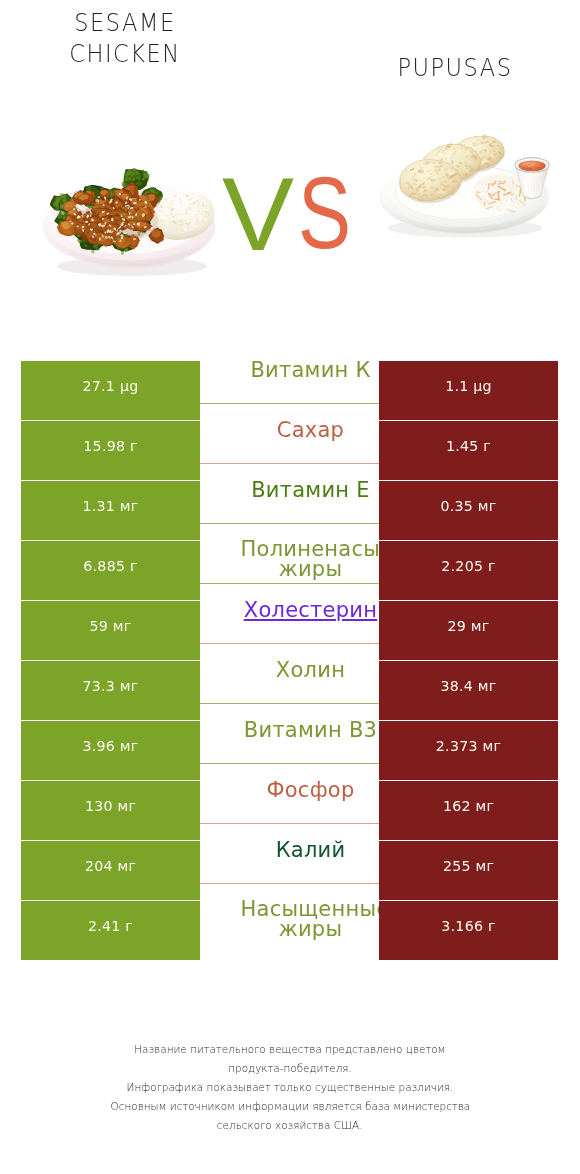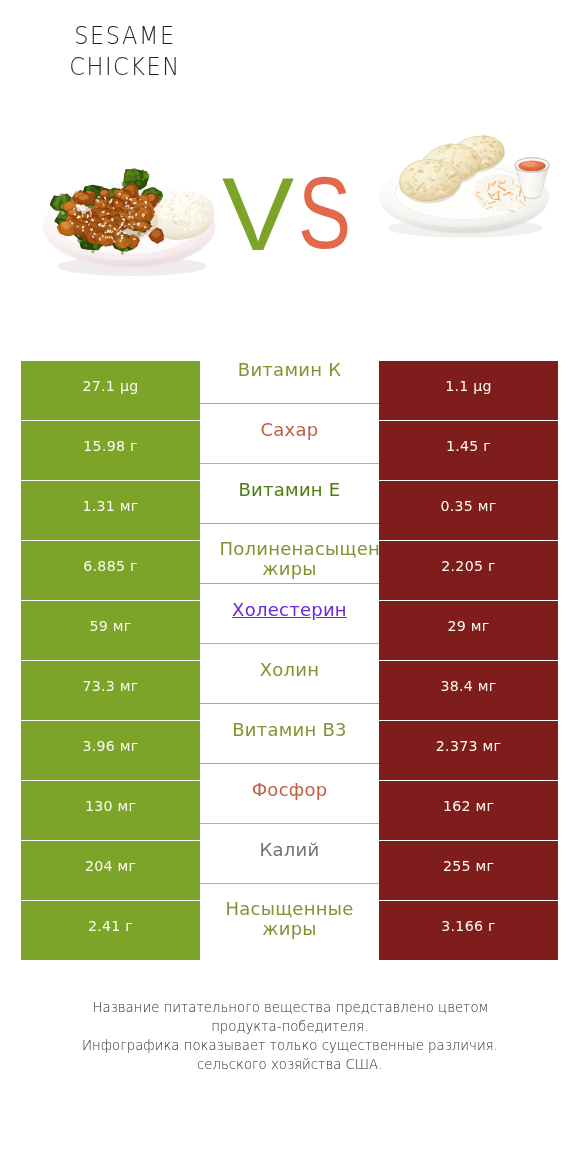--- a/index.html
+++ b/index.html
@@ -2,21 +2,21 @@
 <html><head>
 <meta charset="utf-8">
 <style>
   html,body{margin:0;padding:0;background:#fff;}
   body{width:580px;height:1174px;font-family:"DejaVu Sans",sans-serif;overflow:hidden;}
   .page{position:relative;width:580px;height:1174px;background:#fff;}
 
   .title{position:absolute;font-family:"DejaVu Sans Light","DejaVu Sans",sans-serif;
          font-weight:200;color:#231f20;text-align:center;font-size:25px;line-height:31px;letter-spacing:1.7px;}
   .title span{display:inline-block;transform:scaleX(0.9);}
-  #title-left{left:55px;top:20px;width:140px;}
+  #title-left{left:55px;top:7px;width:140px;}
   #title-right{left:345px;top:52px;width:220px;}
 
   .vs{position:absolute;top:177px;left:4px;width:580px;text-align:center;height:90px;}
   .vs span{font-family:"Liberation Sans",sans-serif;font-weight:400;display:inline-block;vertical-align:top;}
   .vs .v{color:#7ba428;font-size:104px;line-height:74px;transform:scaleX(1.04);transform-origin:left top;}
   .vs .s{color:#e4694a;font-size:102px;line-height:72px;transform:scaleX(0.78);transform-origin:left top;margin-left:7px;}
 
   .foodimg{position:absolute;}
   .foodimg svg{display:block;width:100%;height:100%;}
   #food-left{left:35px;top:153px;width:192px;height:144px;}
@@ -25,37 +25,38 @@
   .table{position:absolute;left:21px;top:344px;width:537px;}
   .row{position:relative;height:59px;margin-bottom:1px;}
   .cellL,.cellR{position:absolute;top:17px;height:59px;width:179px;
       display:flex;align-items:center;justify-content:center;color:#fdfaf2;
       font-family:"DejaVu Sans",sans-serif;font-size:14.2px;letter-spacing:0.25px;font-weight:400;}
   .cellL span,.cellR span{display:block;position:relative;top:-4.5px;}
   .cellL{left:0;background:#7ba428;}
   .cellR{left:358px;background:#7f1d1d;}
   .cellM{position:absolute;left:179px;width:179px;top:0;height:59px;
       display:flex;align-items:center;justify-content:center;text-align:center;overflow:hidden;
-      font-family:"DejaVu Sans",sans-serif;font-size:18px;letter-spacing:0.25px;line-height:20px;font-weight:400;}
+      font-family:"DejaVu Sans",sans-serif;font-size:21px;letter-spacing:0.25px;line-height:20px;font-weight:400;padding-left:21px;}
   .cellM span{display:block;width:140px;position:relative;top:-3.2px;}
   .cellM.two span{top:5.5px;}
   .divline{position:absolute;left:179px;width:179px;height:1px;top:59px;}
 
-  .footer{position:absolute;left:0;top:998px;width:580px;text-align:center;
+  .footer{position:absolute;left:0;top:1040px;width:580px;text-align:center;
       font-family:"DejaVu Sans Light","DejaVu Sans",sans-serif;
-      font-size:14px;line-height:19.1px;color:#2b2b2b;font-weight:200;}
+      font-size:11px;line-height:19.1px;color:#2b2b2b;font-weight:200;}
   .footer div{display:block;}
   .footer span{display:inline-block;transform:scaleX(0.95);}
 </style>
 </head>
 <body>
 
 <div class="page">
 
   <div class="title" id="title-left"><span>SESAME CHICKEN</span></div>
+  <div class="title" id="title-right"><span>PUPUSAS</span></div>
 
   <div class="foodimg" id="food-left">
       <svg width="200" height="150" viewBox="0 0 200 150" preserveAspectRatio="xMidYMid meet">
         <defs>
           <radialGradient id="pg1" cx="40%" cy="26%" r="80%">
             <stop offset="0%" stop-color="#ffffff"></stop>
             <stop offset="48%" stop-color="#fdf8f9"></stop>
             <stop offset="80%" stop-color="#f7ecee"></stop>
             <stop offset="100%" stop-color="#ecdee0"></stop>
           </radialGradient>
@@ -1430,21 +1431,21 @@
         </div>
         <div class="cellR">
           <span>162 мг</span>
         </div>
         <div class="divline" style="background: rgb(214, 162, 146);"></div>
       </div>
       <div class="row">
         <div class="cellL">
           <span>204 мг</span>
         </div>
-        <div class="cellM" style="color: #737373;">
+        <div class="cellM" style="color: #14532d;">
           <span>Калий</span>
         </div>
         <div class="cellR">
           <span>255 мг</span>
         </div>
         <div class="divline" style="background: rgb(214, 162, 146);"></div>
       </div>
       <div class="row">
         <div class="cellL">
           <span>2.41 г</span>
@@ -1455,15 +1456,16 @@
         <div class="cellR">
           <span>3.166 г</span>
         </div>
       </div>
     </div>
 
   <div class="footer" id="footer">
       <div><span>Название питательного вещества представлено цветом</span></div>
       <div><span>продукта-победителя.</span></div>
       <div><span>Инфографика показывает только существенные различия.</span></div>
+      <div><span>Основным источником информации является база министерства</span></div>
       <div><span>сельского хозяйства США.</span></div>
     </div>
 </div>
 
 </body></html>

